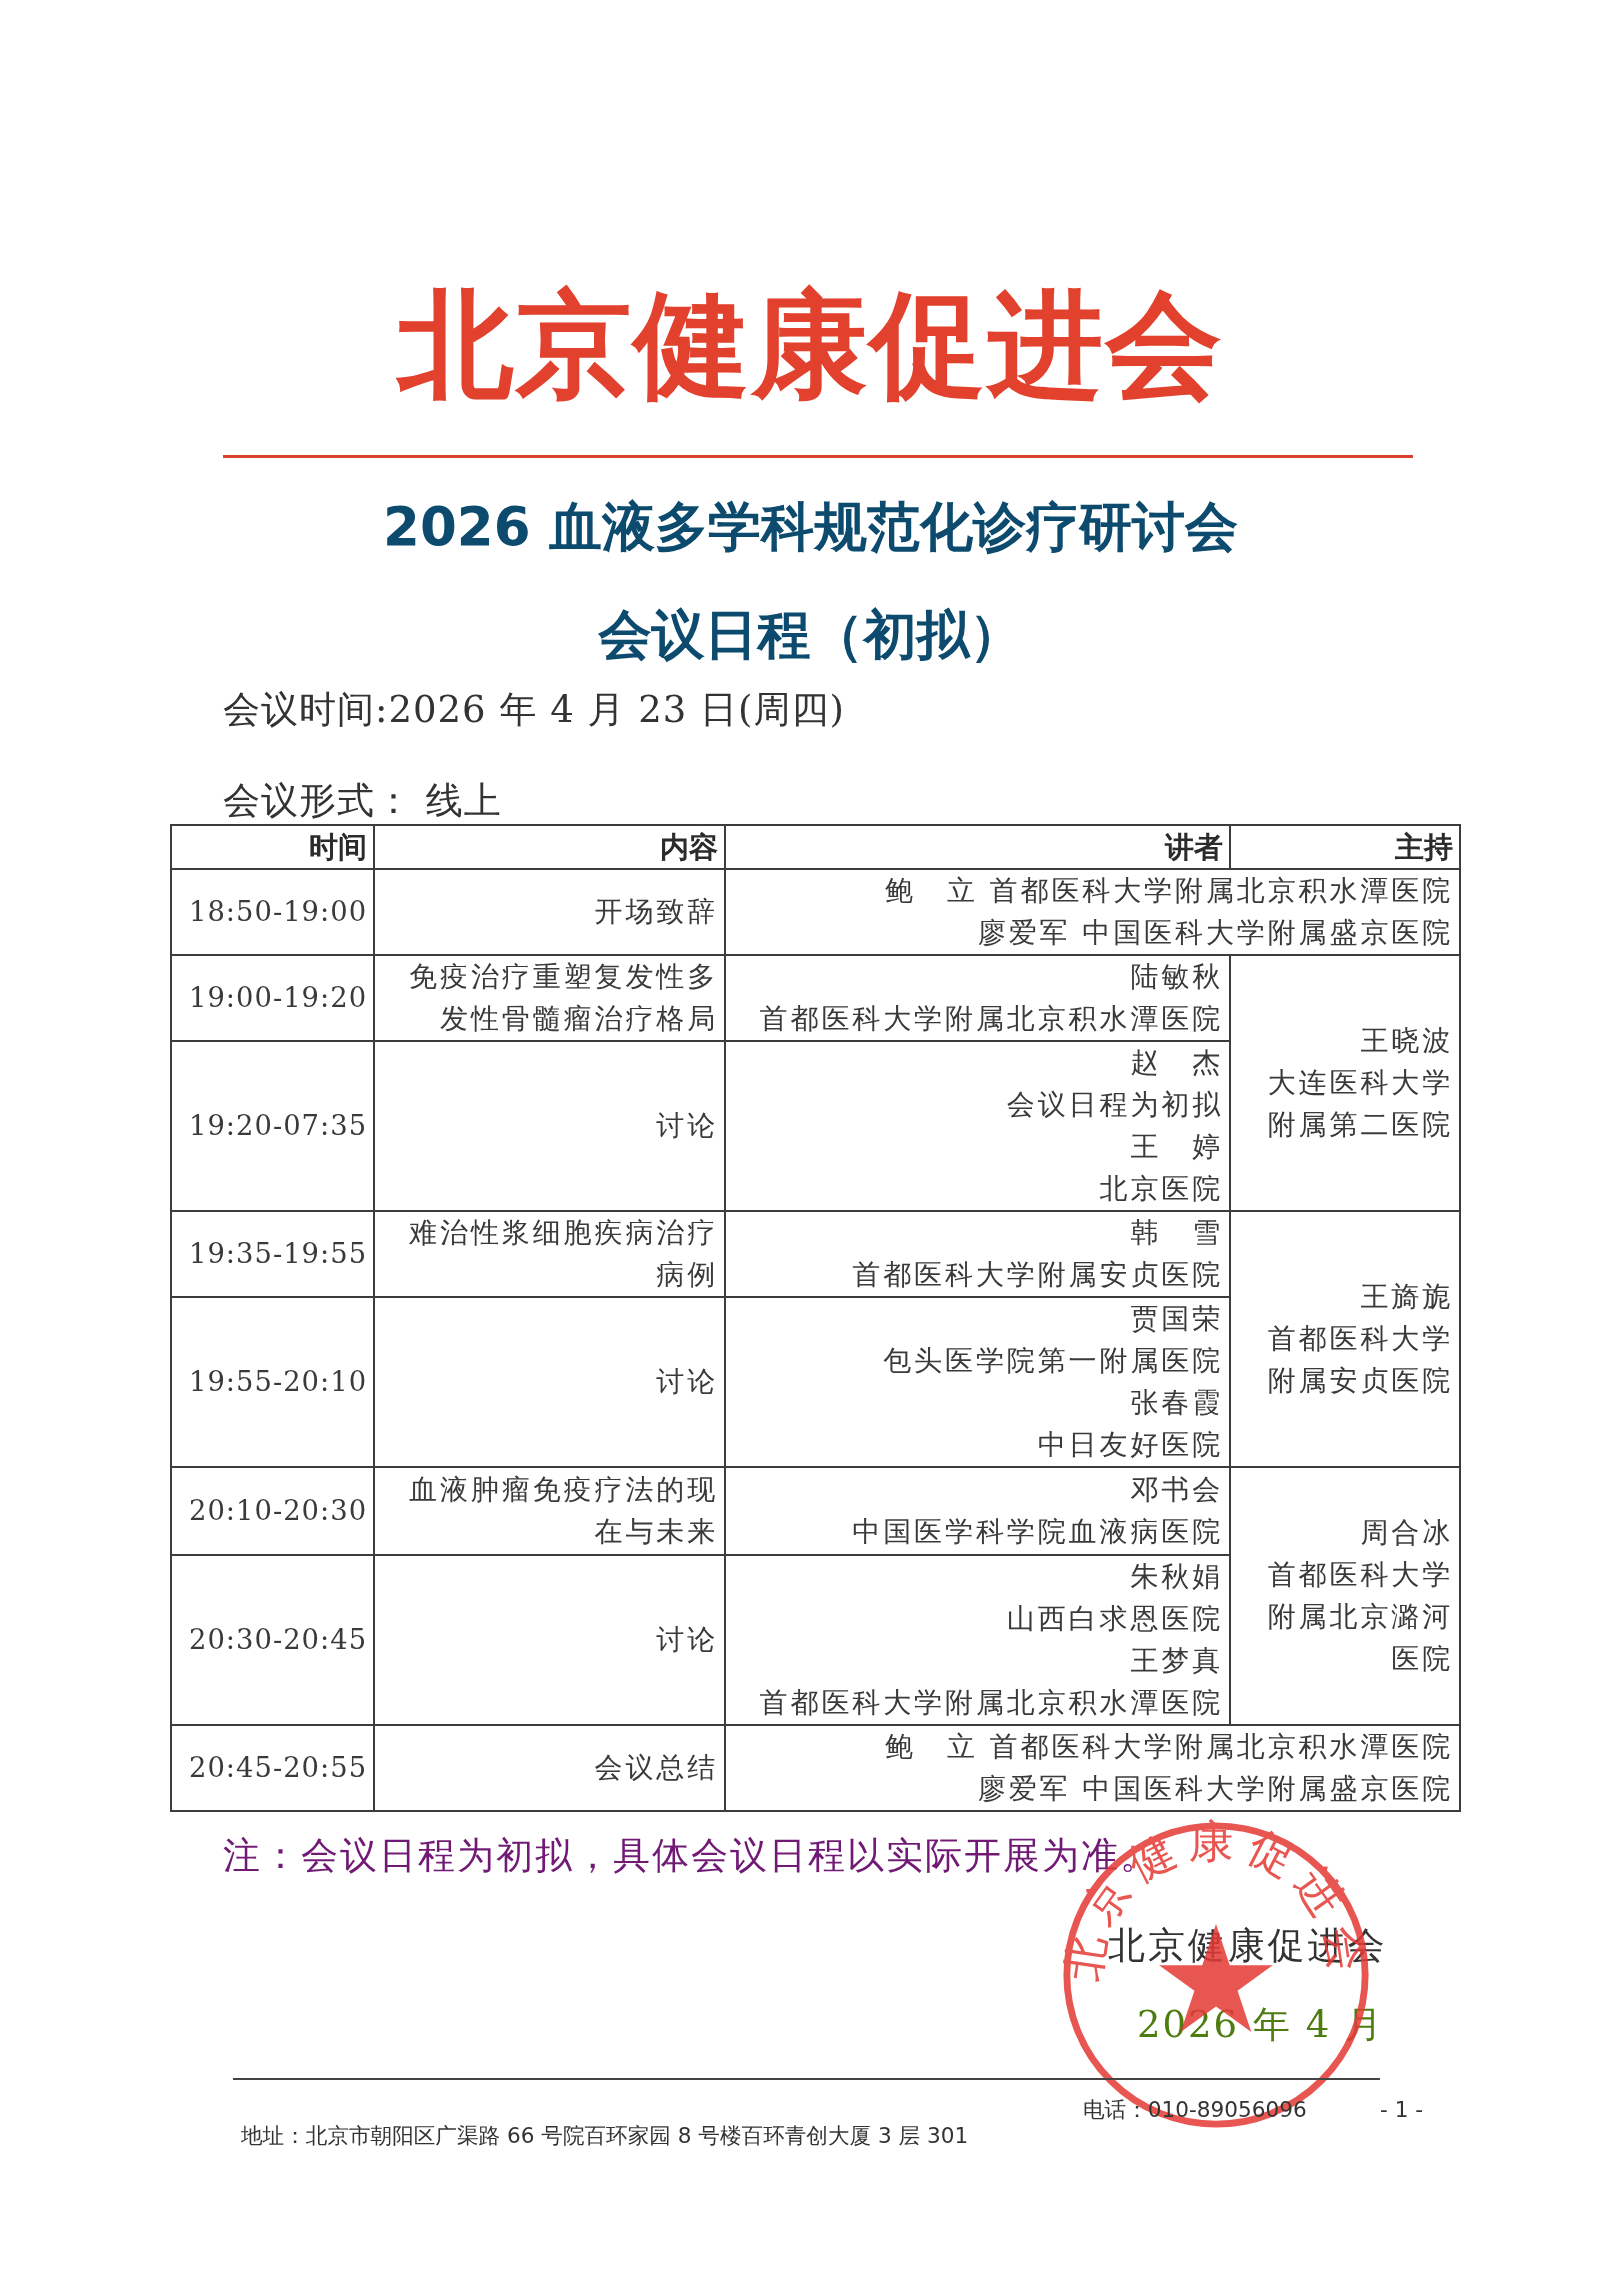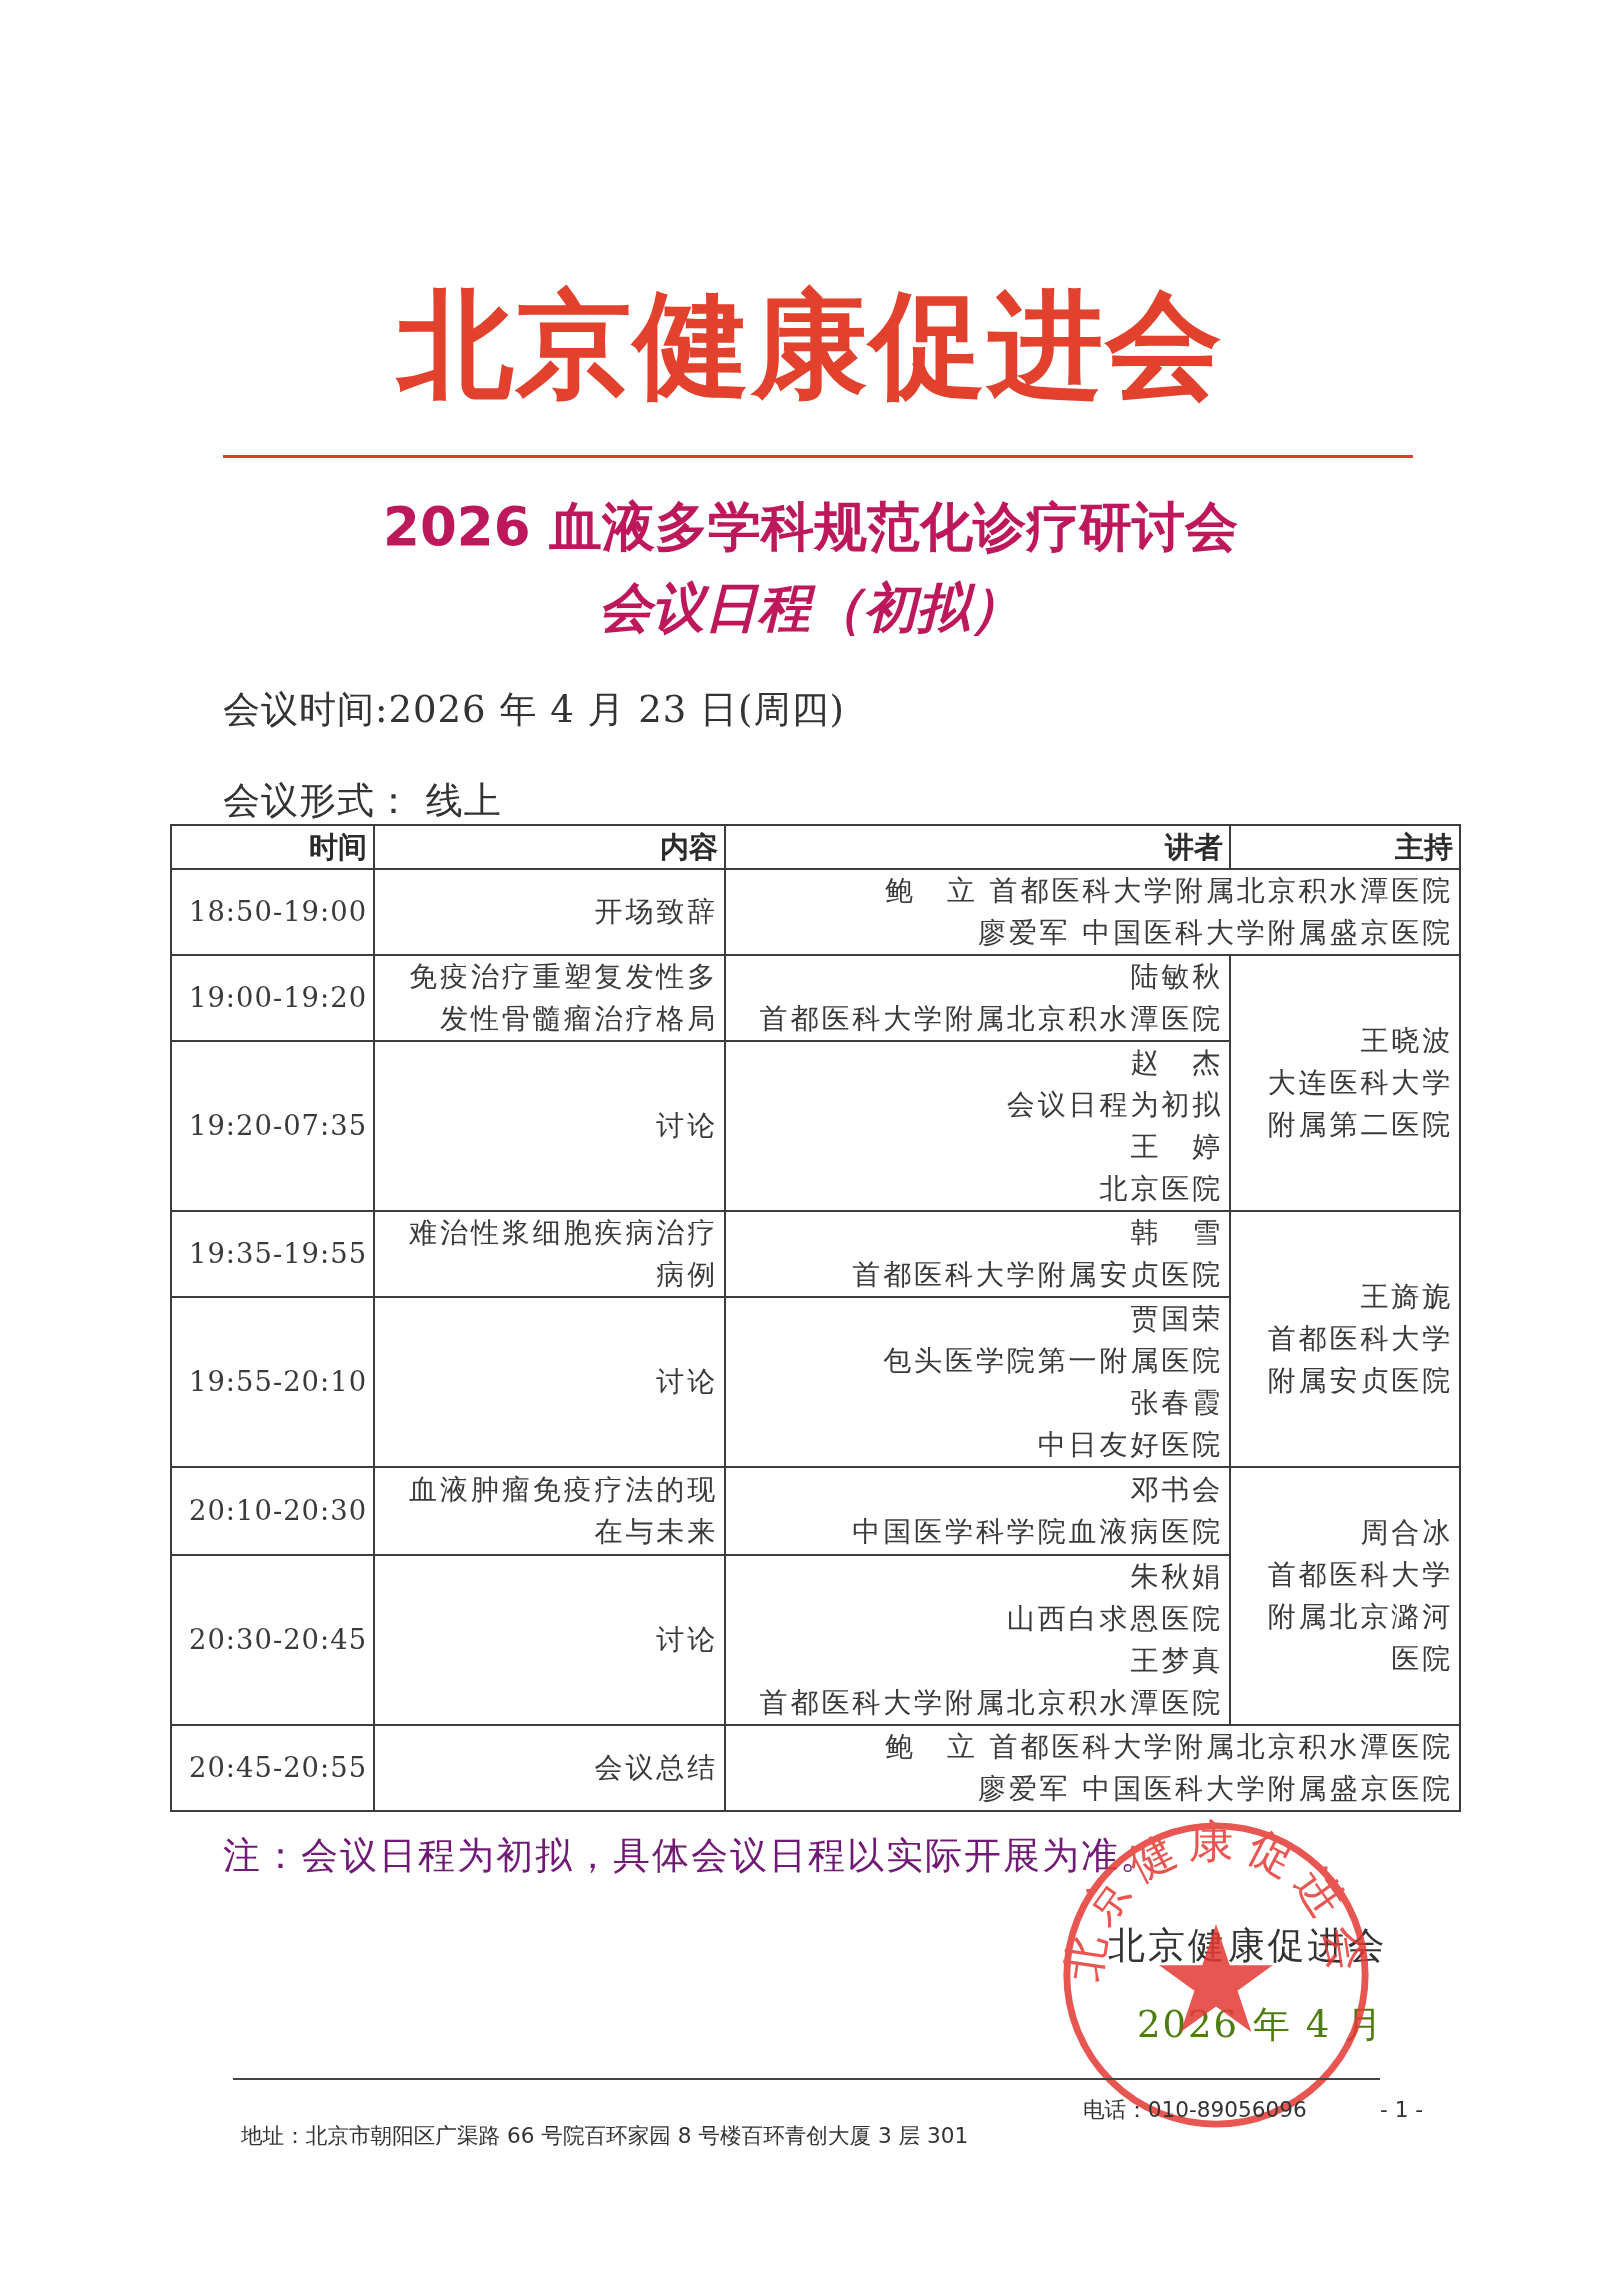--- a/index.html
+++ b/index.html
@@ -14,24 +14,24 @@
       font-size: 116px; line-height: 137px; color: #e2412d; font-weight: bold;
       letter-spacing: 2px;
     }
     .red-rule {
       position: absolute; left: 223px; width: 1190px; top: 455px; height: 2.9px;
       background: #d9412e;
     }
     .doc-title {
       position: absolute; left: 0; width: 1621px; text-align: center;
       font-family: "DejaVu Sans", "Liberation Sans", sans-serif;
-      font-weight: bold; color: #be185d; font-size: 53px; line-height: 69px;
+      font-weight: bold; color: #0c4a6e; font-size: 53px; line-height: 69px;
     }
     .doc-title.t1 { top: 492px; }
-    .doc-title.t2 { top: 573px; font-style: italic; }
+    .doc-title.t2 { top: 600px; }
     .meta-line {
       position: absolute; left: 223px; font-size: 37px; line-height: 49px; color: #333;
       letter-spacing: 1px;
     }
     .meta-line.m1 { top: 685px; }
     .meta-line.m2 { top: 776px; }
 
     table.schedule {
       position: absolute; left: 170px; top: 824px; width: 1289px;
       border-collapse: collapse; table-layout: fixed;

